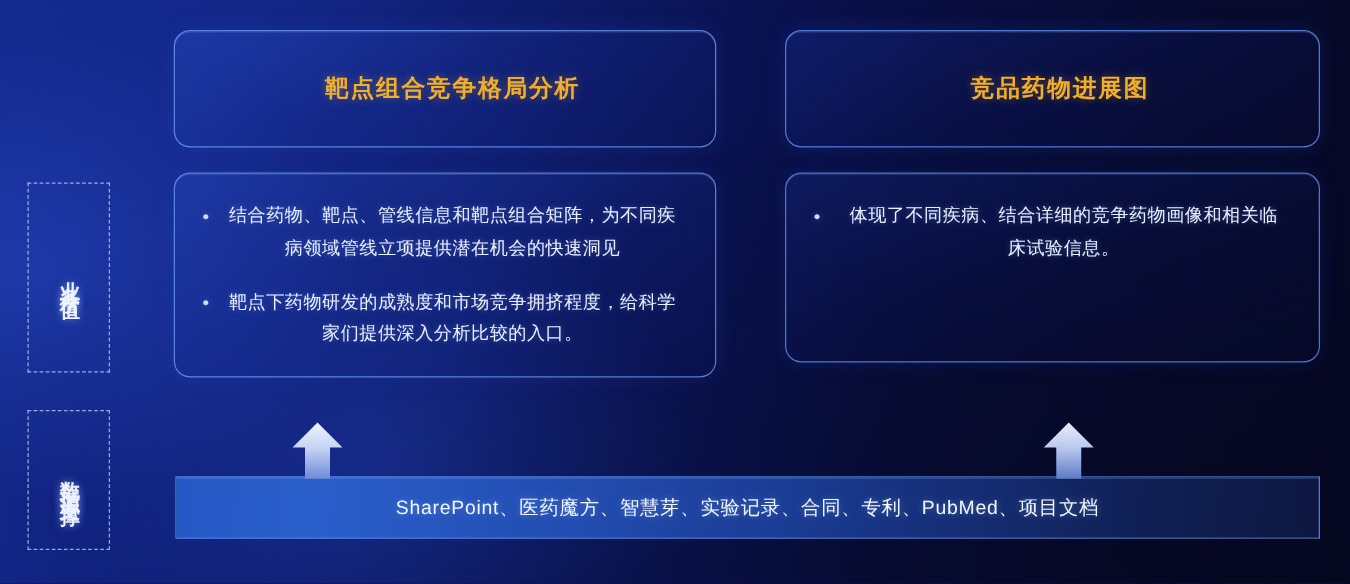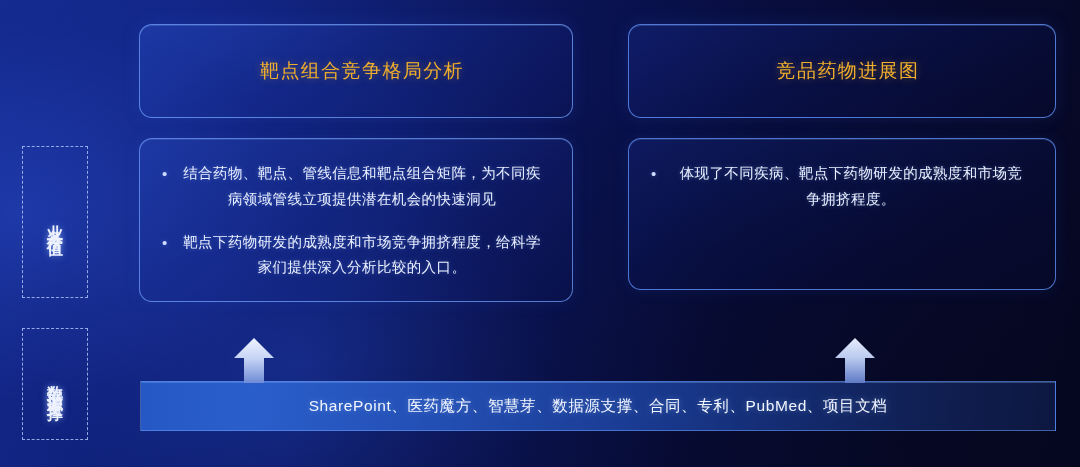--- a/index.html
+++ b/index.html
@@ -102,21 +102,21 @@
   .col-2 .card-title {
     border-color: rgba(96,148,250,0.80);
     background:
       linear-gradient(160deg, rgba(30,58,170,0.28) 0%, rgba(16,32,120,0.20) 50%, rgba(10,18,80,0.12) 100%);
     justify-content: center;
   }
 
   .card-title-text {
     color: #f0ae2b;
     font-size: 19px;
-    font-weight: 400;
+    font-weight: 700;
     letter-spacing: 1.4px;
     text-shadow: 0 0 8px rgba(240,175,43,0.35);
     margin-left: 12px;
   }
 
   .card-body {
     margin-top: 20px;
     min-height: 152px;
     border: 1px solid rgba(118,165,255,0.70);
     background:
@@ -234,21 +234,21 @@
   </div>
 
   <div class="col col-2">
     <div class="card card-title">
       <span class="card-title-text">竞品药物进展图</span>
     </div>
     <div class="card card-body">
       <ul class="bullet-list">
         <li class="bullet-item">
           <span class="bullet-dot">•</span>
-          <span class="bullet-text">体现了不同疾病、靶点下药物研发的成熟度和市场竞争拥挤程度。</span>
+          <span class="bullet-text">体现了不同疾病、结合详细的竞争药物画像和相关临床试验信息。</span>
         </li>
       </ul>
     </div>
   </div>
 
   <div class="arrow arrow-1">
     <svg viewBox="0 0 42 48" xmlns="http://www.w3.org/2000/svg">
       <defs>
         <linearGradient id="agrad1" x1="0" y1="0" x2="0" y2="1">
           <stop offset="0%" stop-color="#eef3ff"></stop>
@@ -267,16 +267,16 @@
           <stop offset="0%" stop-color="#e6ecfb"></stop>
           <stop offset="45%" stop-color="#b9c9ee"></stop>
           <stop offset="100%" stop-color="#5f7ac6"></stop>
         </linearGradient>
       </defs>
       <polygon points="21,2 41,22 31,22 31,47 11,47 11,22 1,22" fill="url(#agrad2)"></polygon>
     </svg>
   </div>
 
   <div class="source-bar">
-    <span class="source-bar-text">SharePoint、医药魔方、智慧芽、数据源支撑、合同、专利、PubMed、项目文档</span>
+    <span class="source-bar-text">SharePoint、医药魔方、智慧芽、实验记录、合同、专利、PubMed、项目文档</span>
   </div>
 
 </div>
 
 </body></html>

